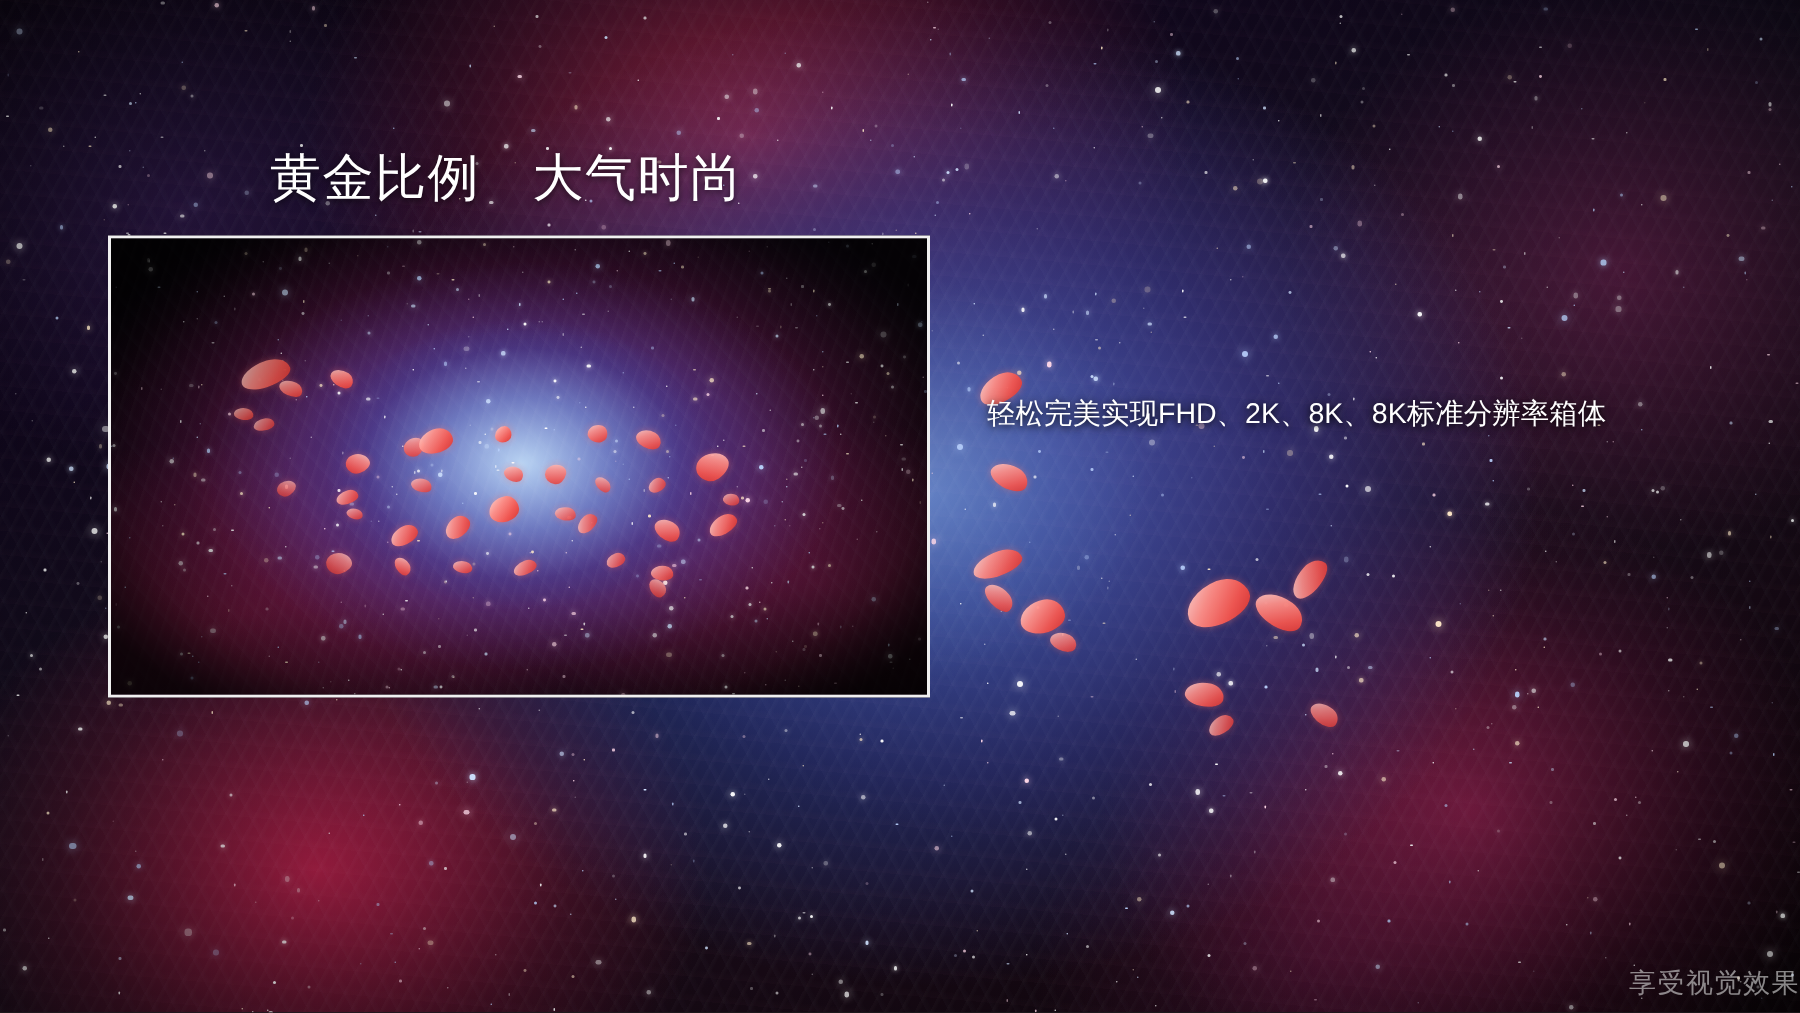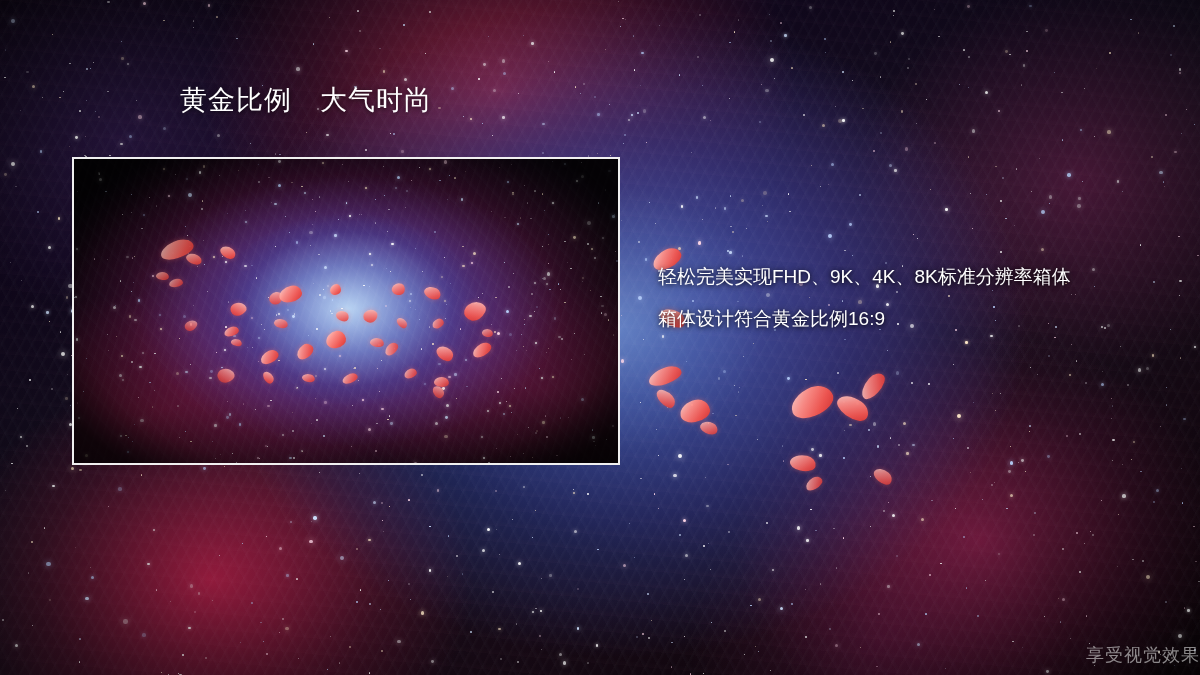--- a/index.html
+++ b/index.html
@@ -123,22 +123,22 @@
     border-radius: 60% 40% 55% 45% / 60% 55% 45% 40%;
     background: linear-gradient(135deg, #ffd8d4 0%, #ff8f87 35%, #f4564f 70%, #d8322f 100%);
     box-shadow: 0 0 5px rgba(255,120,110,0.45);
     pointer-events: none;
   }
 
   
   #slide-title {
     position: absolute;
     left: 180px;
-    top: 86px;
-    font-size: 27px;
+    top: 101px;
+    font-size: 34px;
     line-height: 1.1;
     color: #ffffff;
     letter-spacing: 1px;
     white-space: pre;
     text-shadow: 0 1px 5px rgba(0,0,0,0.65);
   }
 
   #body-text {
     position: absolute;
     left: 658px;
@@ -1542,19 +1542,18 @@
       <i class="petal" style="left:700px;top:422px;width:18px;height:12px;transform:rotate(25deg);opacity:0.85"></i>
       <i class="petal" style="left:790px;top:388px;width:44px;height:28px;transform:rotate(-22deg);opacity:0.96"></i>
       <i class="petal" style="left:836px;top:398px;width:34px;height:20px;transform:rotate(35deg);opacity:0.94"></i>
       <i class="petal" style="left:858px;top:378px;width:30px;height:16px;transform:rotate(-48deg);opacity:0.9"></i>
       <i class="petal" style="left:790px;top:455px;width:26px;height:16px;transform:rotate(12deg);opacity:0.9"></i>
       <i class="petal" style="left:805px;top:478px;width:18px;height:11px;transform:rotate(-30deg);opacity:0.82"></i>
       <i class="petal" style="left:873px;top:470px;width:20px;height:13px;transform:rotate(40deg);opacity:0.8"></i>
     </div>
 
   <div id="body-text">
-    <div class="body-line">轻松完美实现FHD、9K、4K、8K标准分辨率箱体</div>
-    <div class="body-line">箱体设计符合黄金比例16:9</div>
+    <div class="body-line">轻松完美实现FHD、2K、8K、8K标准分辨率箱体</div>
   </div>
 
   <div id="watermark">享受视觉效果</div>
 
 </div>
 
 </body></html>

